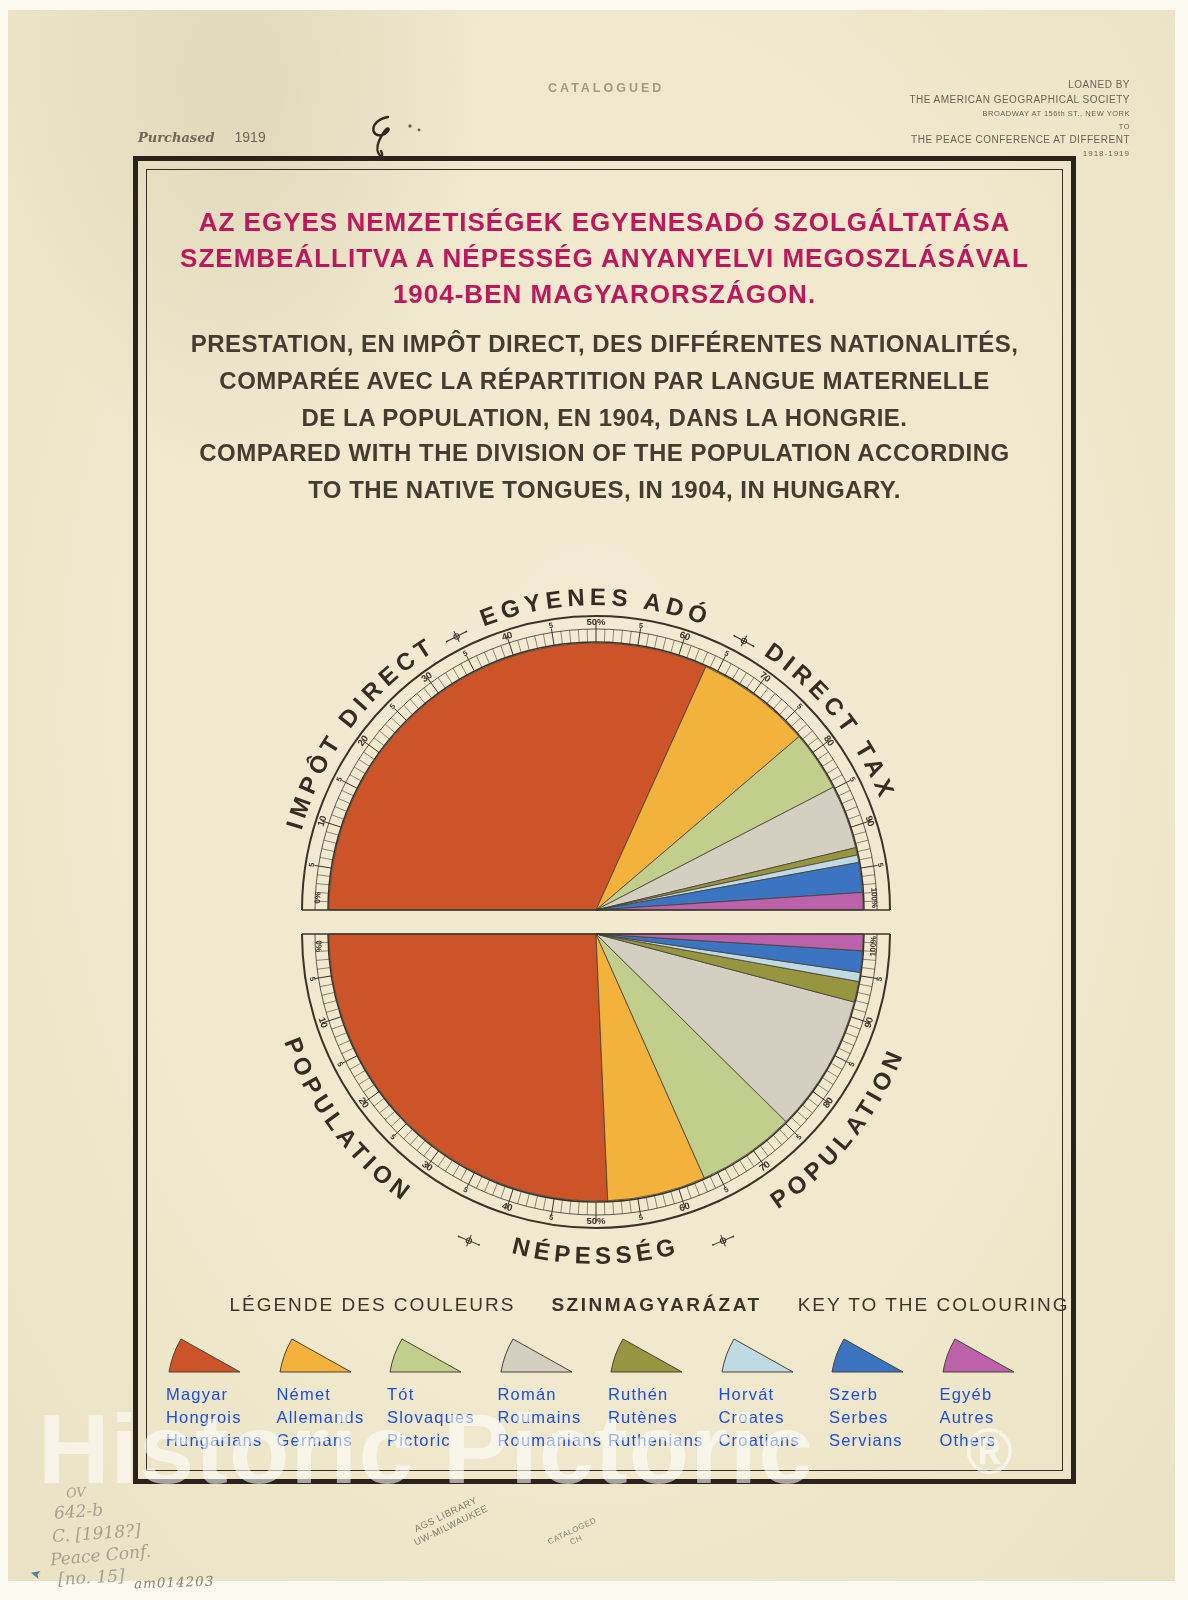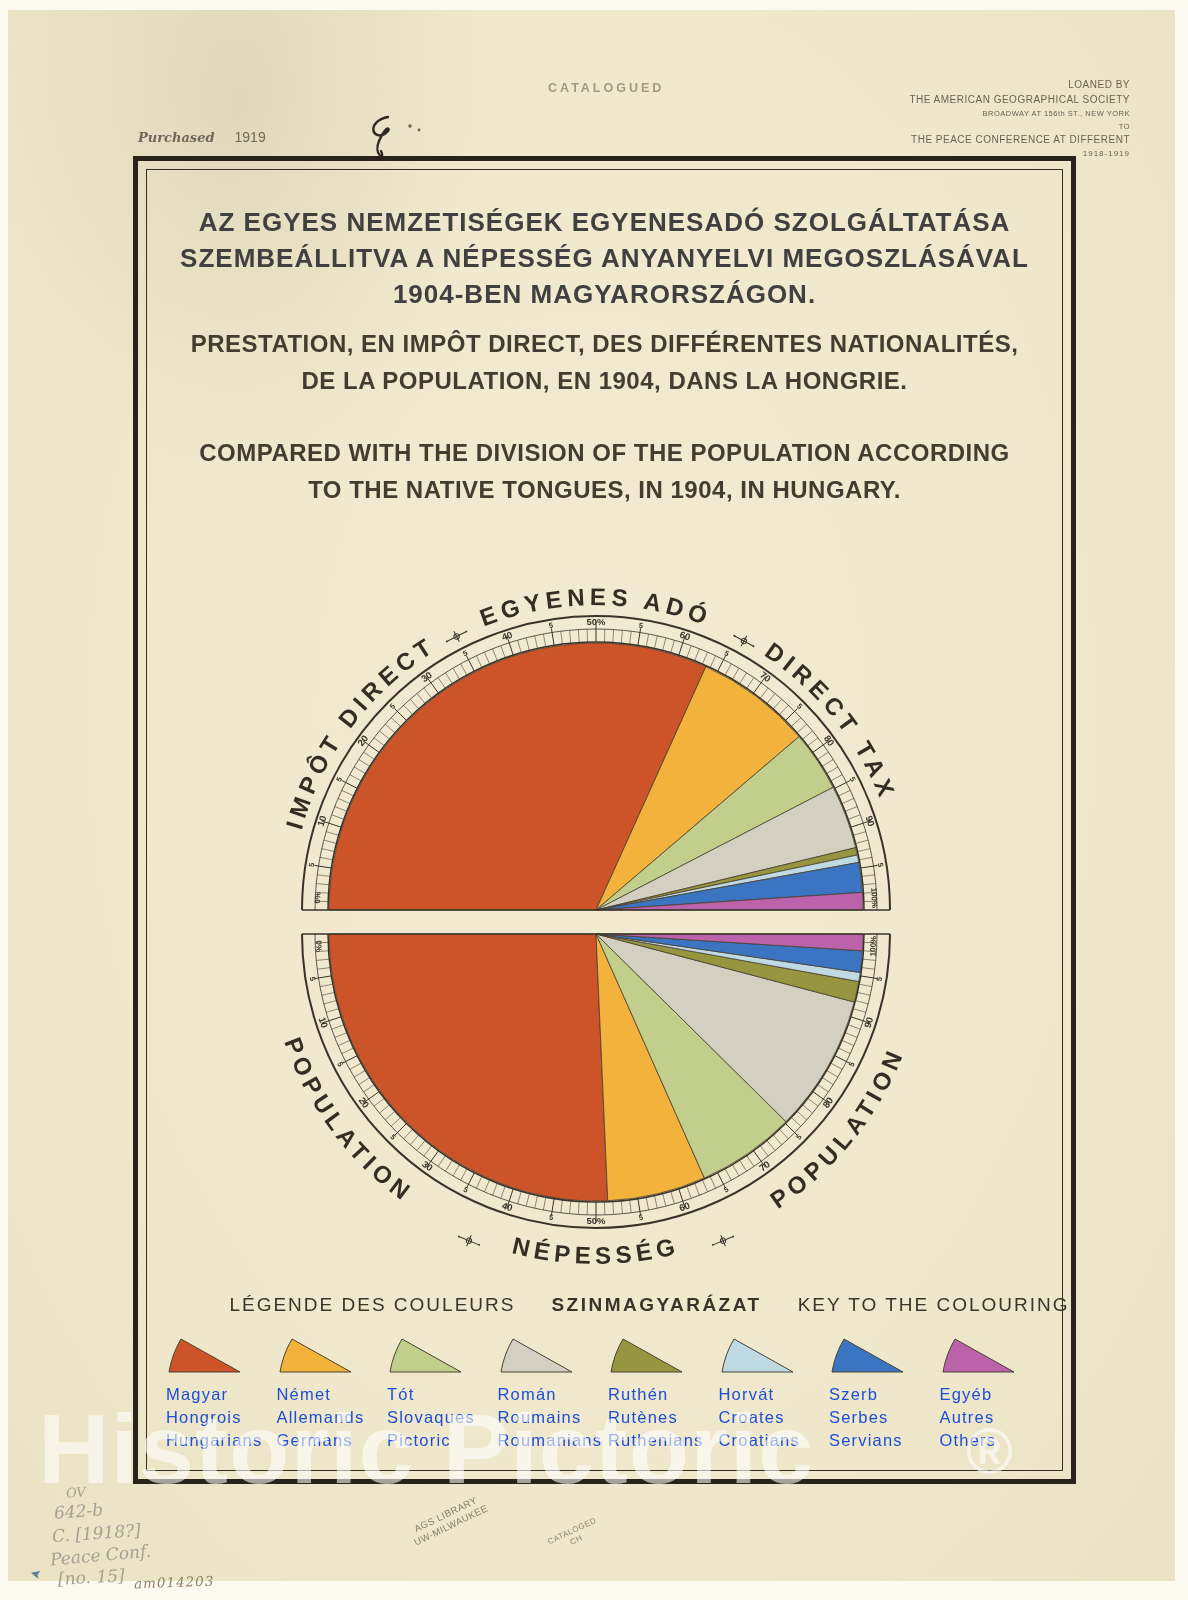--- a/index.html
+++ b/index.html
@@ -20,21 +20,21 @@
   .loan-stamp{position:absolute;left:868px;top:80px;width:262px;text-align:right;
         color:#6B6253;letter-spacing:.5px;line-height:1;}
   .loan-stamp div{margin-bottom:5px;}
   .ls0{font-size:10px;} .ls1{font-size:10px;} .ls2{font-size:7.5px;}
   .ls3{font-size:7.5px;} .ls4{font-size:10px;} .ls5{font-size:8px;letter-spacing:1px;}
   .purchased{position:absolute;left:138px;top:128px;color:#6F6757;}
   .purchased .cursive{font-family:"DejaVu Serif",serif;font-style:italic;font-weight:bold;font-size:13px;}
   .purchased .year{font-size:14px;margin-left:20px;}
   .squiggle{position:absolute;left:358px;top:112px;}
   
-  .titles{position:absolute;left:133px;width:943px;text-align:center;color:#404040;}
+  .titles{position:absolute;left:133px;width:943px;text-align:center;color:#be185d;}
   .title-hu{top:204px;font-size:26px;font-weight:bold;letter-spacing:1px;line-height:36px;}
   .title-fr{top:325px;font-size:24px;font-weight:bold;letter-spacing:.5px;line-height:37px;color:#433D31;}
   .title-en{top:434px;font-size:24px;font-weight:bold;letter-spacing:.5px;line-height:37px;color:#433D31;}
   .titles div{white-space:nowrap;}
   
   #chart-svg{position:absolute;left:206px;top:540px;}
   .arctext{font-family:"Liberation Sans",sans-serif;font-size:24px;font-weight:bold;
         letter-spacing:5px;fill:#332D23;}
   .scale-num{font-family:"Liberation Sans",sans-serif;fill:#3A332A;font-weight:bold;}
   
@@ -99,20 +99,21 @@
   <div class="frame-outer"></div>
   <div class="frame-inner"></div>
 
   <div class="titles title-hu" style="position:absolute;">
     <div>AZ EGYES NEMZETISÉGEK EGYENESADÓ SZOLGÁLTATÁSA</div>
     <div>SZEMBEÁLLITVA A NÉPESSÉG ANYANYELVI MEGOSZLÁSÁVAL</div>
     <div>1904-BEN MAGYARORSZÁGON.</div>
   </div>
   <div class="titles title-fr" style="position:absolute;">
     <div>PRESTATION, EN IMPÔT DIRECT, DES DIFFÉRENTES NATIONALITÉS,</div>
+    <div>COMPARÉE AVEC LA RÉPARTITION PAR LANGUE MATERNELLE</div>
     <div>DE LA POPULATION, EN 1904, DANS LA HONGRIE.</div>
   </div>
   <div class="titles title-en" style="position:absolute;">
     <div>COMPARED WITH THE DIVISION OF THE POPULATION ACCORDING</div>
     <div>TO THE NATIVE TONGUES, IN 1904, IN HUNGARY.</div>
   </div>
 
   <svg id="chart-svg" width="780" height="748" viewBox="0 0 780 748">
       <path d="M 390,370 L 123.00,370.00 A 267 267 0 0 1 499.87,126.66 Z" fill="#CD5329" stroke="#473F30" stroke-width="0.8" stroke-linejoin="round"></path>
       <path d="M 390,370 L 499.87,126.66 A 267 267 0 0 1 593.03,196.60 Z" fill="#F3B23C" stroke="#473F30" stroke-width="0.8" stroke-linejoin="round"></path>

